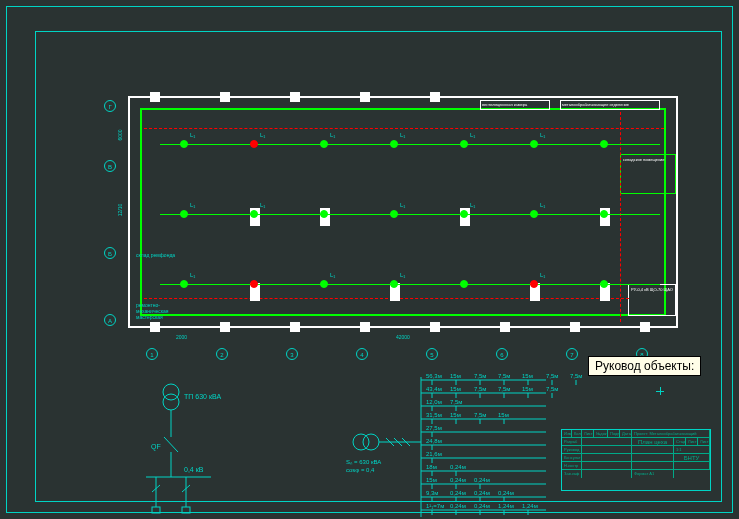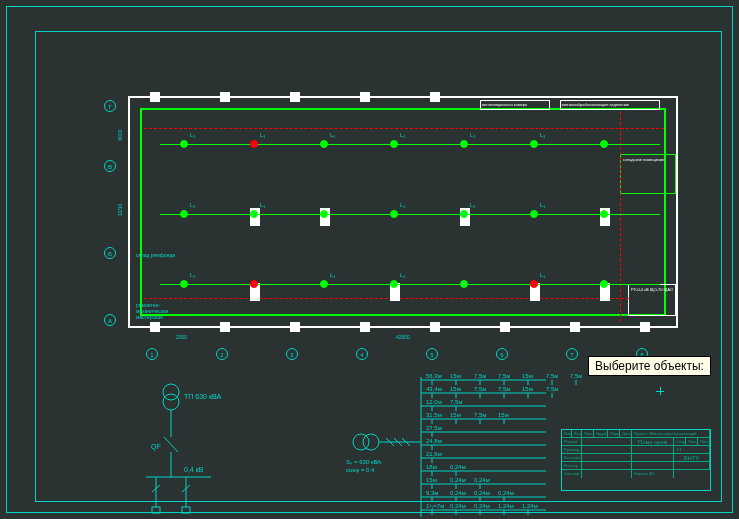--- a/index.html
+++ b/index.html
@@ -379,13 +379,13 @@
         <div class="tb-cell" style="width:20px">Зав.каф</div>
         <div class="tb-cell" style="width:50px"></div>
         <div class="tb-cell" style="flex:1">Формат А1</div>
         <div class="tb-cell" style="width:36px;border-right:none"></div>
       </div>
     </div>
 
   </div>
 </div>
 
-<div class="tooltip">Выберите объекты:</div>
+<div class="tooltip">Руковод объекты:</div>
 
 </body></html>

